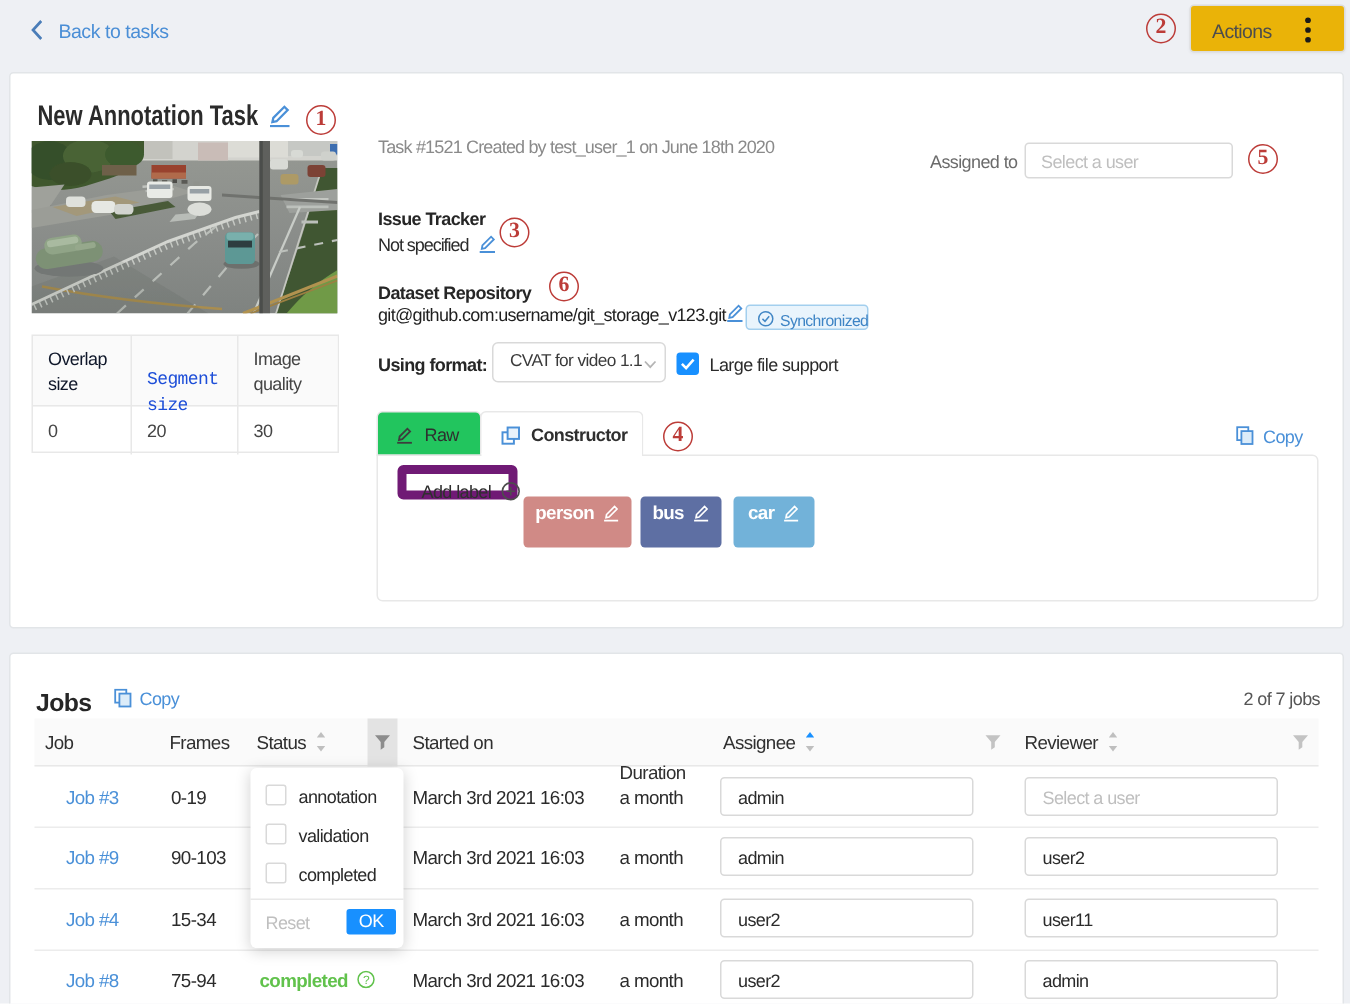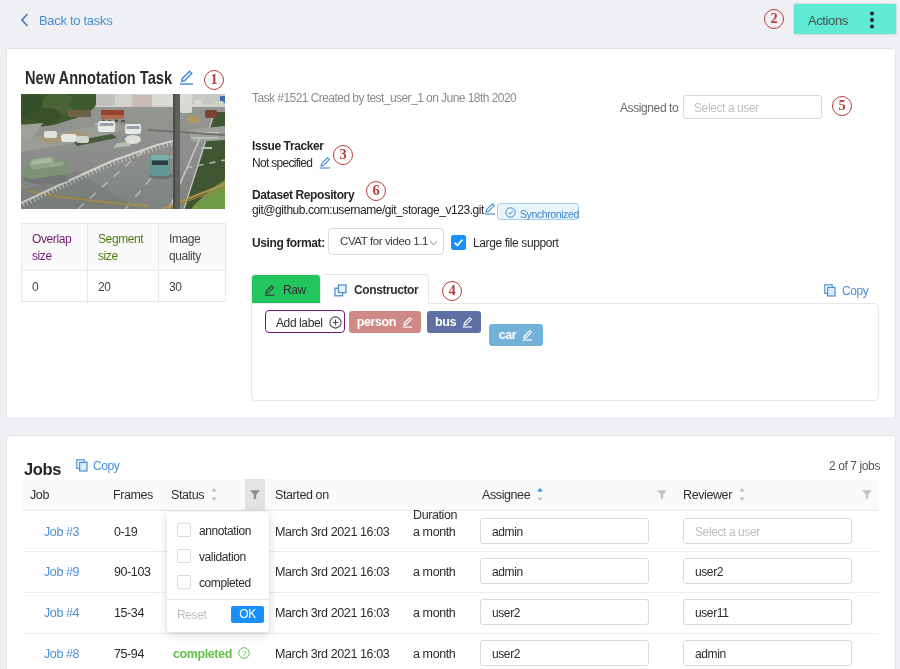--- a/index.html
+++ b/index.html
@@ -7,33 +7,33 @@
 body { position:relative; background:#eef0f4; font-family:"Liberation Sans", sans-serif; font-size:12px; letter-spacing:-0.4px; color:#2b2b2b; overflow:hidden; white-space:nowrap; }
 .abs { position:absolute; }
 .card { position:absolute; left:5.5px; width:890px; background:#fff; border:1px solid #e2e5e8; border-radius:3px; }
 .num { position:absolute; width:20px; height:20px; border:1.5px solid #bc3c38; border-radius:50%; color:#bc3c38; text-align:center; font-family:"Liberation Serif", serif; font-size:14.5px; font-weight:600; line-height:16.5px; letter-spacing:0; }
 .lbl { font-weight:700; color:#262626; }
 .inp { position:absolute; background:#fff; border:1px solid #d9d9d9; border-radius:3px; line-height:1; }
 .ph { color:#bfbfbf; }
 .hcell { position:absolute; color:#2f2f2f; font-size:12.5px; }
 .cell { position:absolute; font-size:12.5px; color:#2b2b2b; }
 .joblink { color:#4a90d8; }
-.chip { position:absolute; height:22px; border-radius:3px; color:#fff; font-size:12.5px; font-weight:600; text-align:center; line-height:22px; }
+.chip { position:absolute; height:34px; border-radius:3px; color:#fff; font-size:12.5px; font-weight:600; text-align:center; line-height:22px;margin-top:20px; }
 </style>
 </head>
 <body>
 
 <div class="abs" style="left:20px;top:13px;">
   <svg width="9" height="14" viewBox="0 0 9 14" style="vertical-align:-2px;">
       <path d="M7.5 1 L2 7 L7.5 13" fill="none" stroke="#4a7db8" stroke-width="1.8"></path>
     </svg>
   <span style="color:#4a8ed6;font-size:13px;margin-left:7px;letter-spacing:-0.3px;">Back to tasks</span>
 </div>
 <span class="num" style="left:764px;top:9px;">2</span>
-<div class="abs" style="left:793px;top:3px;width:104px;height:32px;background:#5eead4;border:1px solid #dcdcdc;border-radius:3px;box-shadow:0 1px 2px rgba(0,0,0,0.04);">
+<div class="abs" style="left:793px;top:3px;width:104px;height:32px;background:#eab308;border:1px solid #dcdcdc;border-radius:3px;box-shadow:0 1px 2px rgba(0,0,0,0.04);">
   <span class="abs" style="left:14px;top:9px;font-size:13px;color:#4d4d4d;">Actions</span>
   <svg class="abs" style="left:72px;top:7px;" width="12" height="18" viewBox="0 0 12 18">
       <circle cx="6" cy="2.5" r="1.9" fill="#1a1a1a"></circle>
       <circle cx="6" cy="9" r="1.9" fill="#1a1a1a"></circle>
       <circle cx="6" cy="15.5" r="1.9" fill="#1a1a1a"></circle>
     </svg>
 </div>
 
 <div class="card" style="top:48px;height:371px;"></div>
 
@@ -130,22 +130,22 @@
   <polygon points="127,35 204,40 204,42 127,37" fill="#70726e"></polygon>
   <rect x="152" y="0" width="7" height="115" fill="#5e605d"></rect>
   <rect x="152" y="0" width="2.2" height="115" fill="#4c4e4b"></rect>
  </g>
 </svg>
 
 <div class="abs" style="left:21px;top:223px;width:205px;height:79px;border:1px solid #e8e8e8;">
   <div class="abs" style="left:0;top:0;width:100%;height:47px;background:#fafafa;border-bottom:1px solid #e8e8e8;"></div>
   <div class="abs" style="left:65px;top:0;width:1px;height:79px;background:#e8e8e8;"></div>
   <div class="abs" style="left:136px;top:0;width:1px;height:79px;background:#e8e8e8;"></div>
-  <div class="abs" style="left:10px;top:7px;color:#701a75;line-height:17px;width:48px;white-space:normal;">Overlap size</div>
-  <div class="abs" style="left:76px;top:7px;color:#4d7c0f;line-height:17px;width:52px;white-space:normal;">Segment size</div>
+  <div class="abs" style="left:10px;top:7px;color:#0f172a;line-height:17px;width:48px;white-space:normal;">Overlap size</div>
+  <div class="abs" style="left:76px;top:21px;color:#1d4ed8;line-height:17px;width:52px;white-space:normal;font-family:Liberation Mono, monospace;">Segment size</div>
   <div class="abs" style="left:147px;top:7px;color:#454545;line-height:17px;width:48px;white-space:normal;">Image quality</div>
   <div class="abs" style="left:10px;top:56px;color:#454545;">0</div>
   <div class="abs" style="left:76px;top:56px;color:#454545;">20</div>
   <div class="abs" style="left:147px;top:56px;color:#454545;">30</div>
 </div>
 
 <div class="abs" style="left:252px;top:91px;color:#8a8a8a;letter-spacing:-0.55px;">Task #1521 Created by test_user_1 on June 18th 2020</div>
 <div class="abs" style="left:620px;top:101px;color:#6b6b6b;">Assigned to</div>
 <div class="inp" style="left:683px;top:95px;width:139px;height:24px;">
     <span class="ph" style="position:absolute;left:10px;top:6px;">Select a user</span>
@@ -207,41 +207,41 @@
 <span class="num" style="left:442px;top:281px;">4</span>
 <svg class="abs" style="left:824px;top:284px;" width="12" height="13" viewBox="0 0 12 13">
     <rect x="0.8" y="0.8" width="7.4" height="8.6" fill="none" stroke="#4a90d8" stroke-width="1.2"></rect>
     <rect x="3.6" y="3.4" width="7.4" height="8.6" fill="#dcecf9" stroke="#4a90d8" stroke-width="1.2"></rect>
   </svg>
 <div class="abs" style="left:842px;top:284px;color:#4a90d8;">Copy</div>
 
 <div class="abs" style="left:251px;top:303px;width:628px;height:98px;border:1px solid #e8e8e8;border-radius:0 4px 4px 4px;background:#fff;"></div>
 <div class="abs" style="left:321px;top:302px;width:107px;height:2px;background:#fff;"></div>
 
-<div class="abs" style="left:265px;top:310px;width:80px;height:23px;background:#fff;border:1px solid #701a75;border-radius:4px;">
+<div class="abs" style="left:265px;top:310px;width:80px;height:23px;background:#fff;border:6px solid #701a75;border-radius:4px;">
   <span class="abs" style="left:10px;top:5px;color:#2f2f2f;">Add label</span>
   <svg class="abs" style="left:63px;top:5px;" width="13" height="13" viewBox="0 0 13 13">
       <circle cx="6.5" cy="6.5" r="5.6" fill="none" stroke="#4d4d4d" stroke-width="1.1"></circle>
       <line x1="6.5" y1="3.6" x2="6.5" y2="9.4" stroke="#4d4d4d" stroke-width="1.1"></line>
       <line x1="3.6" y1="6.5" x2="9.4" y2="6.5" stroke="#4d4d4d" stroke-width="1.1"></line>
     </svg>
 </div>
 <div class="chip" style="left:349px;top:311px;width:72px;background:#d08a86;">person
   <svg width="11" height="12" viewBox="0 0 12 13" style="vertical-align:-2px;margin-left:3px;">
       <path d="M2.6 7.6 L8.4 1.8 L10.2 3.6 L4.4 9.4 L2.2 9.9 Z" fill="none" stroke="#fff" stroke-width="1.2"></path>
       <line x1="0.8" y1="12" x2="11" y2="12" stroke="#fff" stroke-width="1.2"></line>
     </svg>
 </div>
 <div class="chip" style="left:427px;top:311px;width:54px;background:#5e6fa3;">bus
   <svg width="11" height="12" viewBox="0 0 12 13" style="vertical-align:-2px;margin-left:3px;">
       <path d="M2.6 7.6 L8.4 1.8 L10.2 3.6 L4.4 9.4 L2.2 9.9 Z" fill="none" stroke="#fff" stroke-width="1.2"></path>
       <line x1="0.8" y1="12" x2="11" y2="12" stroke="#fff" stroke-width="1.2"></line>
     </svg>
 </div>
-<div class="chip" style="left:489px;top:324px;width:54px;background:#72b2d9;">car
+<div class="chip" style="left:489px;top:311px;width:54px;background:#72b2d9;">car
   <svg width="11" height="12" viewBox="0 0 12 13" style="vertical-align:-2px;margin-left:3px;">
       <path d="M2.6 7.6 L8.4 1.8 L10.2 3.6 L4.4 9.4 L2.2 9.9 Z" fill="none" stroke="#fff" stroke-width="1.2"></path>
       <line x1="0.8" y1="12" x2="11" y2="12" stroke="#fff" stroke-width="1.2"></line>
     </svg>
 </div>
 
 <div class="card" style="top:435px;height:250px;"></div>
 
 <div class="abs" style="left:24px;top:460px;font-size:16.5px;font-weight:700;color:#262626;text-align:center;">Jobs</div>
 <svg class="abs" style="left:76px;top:459px;" width="12" height="13" viewBox="0 0 12 13">

